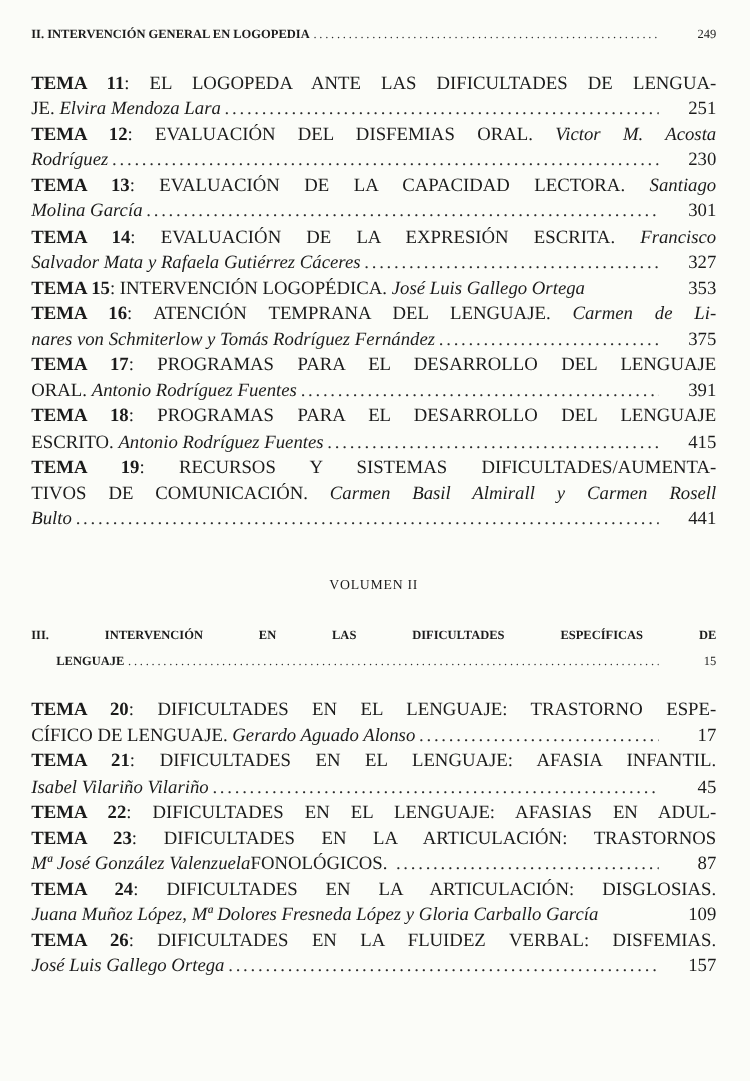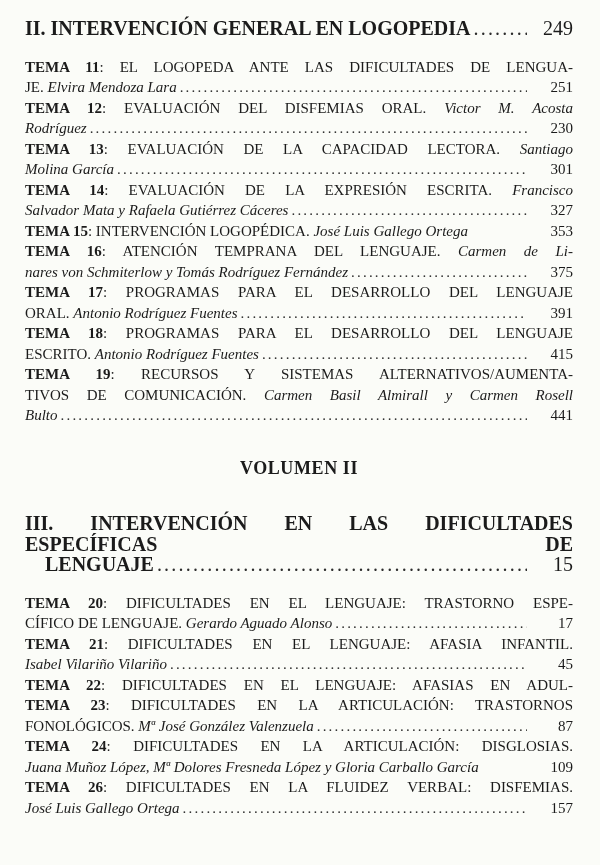--- a/index.html
+++ b/index.html
@@ -42,26 +42,26 @@
     content: "........................................................................................................................";
     letter-spacing: 2.2px;
     opacity: .92;
   }
   .page-num {
     flex: 0 0 auto;
     min-width: 46px;
     text-align: right;
   }
   .block.section { margin-bottom: 18px; }
-  .block.section .line { font-size: 20px; }
+  .block.section .line { font-size: 10px; }
   .volume-title {
-    margin: 32px 0 35px;
+    margin: 32px 0 21px;
     text-align: center;
-    font-weight: 700;
-    font-size: 18px;
+    font-weight: 400;
+    font-size: 11px;
     letter-spacing: .6px;
     line-height: 20.5px;
   }
   .entry { margin: 0; }
 </style>
 </head>
 <body>
 
 <div class="page">
   <div>
@@ -137,21 +137,21 @@
         <div class="entry">
           <div class="line full"><span class="seg bold">TEMA 18</span><span class="seg normal">: PROGRAMAS PARA EL DESARROLLO DEL LENGUAJE</span></div>
           <div class="line final">
             <span class="seg normal">ESCRITO. </span>
             <span class="seg italic">Antonio Rodríguez Fuentes</span>
             <span class="leader dots"></span>
             <span class="page-num">415</span>
           </div>
         </div>
         <div class="entry">
-          <div class="line full"><span class="seg bold">TEMA 19</span><span class="seg normal">: RECURSOS Y SISTEMAS ALTERNATIVOS/AUMENTA-</span></div>
+          <div class="line full"><span class="seg bold">TEMA 19</span><span class="seg normal">: RECURSOS Y SISTEMAS DIFICULTADES/AUMENTA-</span></div>
           <div class="line full"><span class="seg normal">TIVOS DE COMUNICACIÓN. </span><span class="seg italic">Carmen Basil Almirall y Carmen Rosell</span></div>
           <div class="line final">
             <span class="seg italic">Bulto</span>
             <span class="leader dots"></span>
             <span class="page-num">441</span>
           </div>
         </div>
       </div>
       <div class="volume-title">VOLUMEN II</div>
       <div class="block section">
@@ -181,22 +181,22 @@
             <span class="leader dots"></span>
             <span class="page-num">45</span>
           </div>
         </div>
         <div class="entry">
           <div class="line full"><span class="seg bold">TEMA 22</span><span class="seg normal">: DIFICULTADES EN EL LENGUAJE: AFASIAS EN ADUL-</span></div>
         </div>
         <div class="entry">
           <div class="line full"><span class="seg bold">TEMA 23</span><span class="seg normal">: DIFICULTADES EN LA ARTICULACIÓN: TRASTORNOS</span></div>
           <div class="line final">
+            <span class="seg italic">Mª José González Valenzuela</span>
             <span class="seg normal">FONOLÓGICOS. </span>
-            <span class="seg italic">Mª José González Valenzuela</span>
             <span class="leader dots"></span>
             <span class="page-num">87</span>
           </div>
         </div>
         <div class="entry">
           <div class="line full"><span class="seg bold">TEMA 24</span><span class="seg normal">: DIFICULTADES EN LA ARTICULACIÓN: DISGLOSIAS.</span></div>
           <div class="line final">
             <span class="seg italic">Juana Muñoz López, Mª Dolores Fresneda López y Gloria Carballo García</span>
             <span class="leader gap"></span>
             <span class="page-num">109</span>

